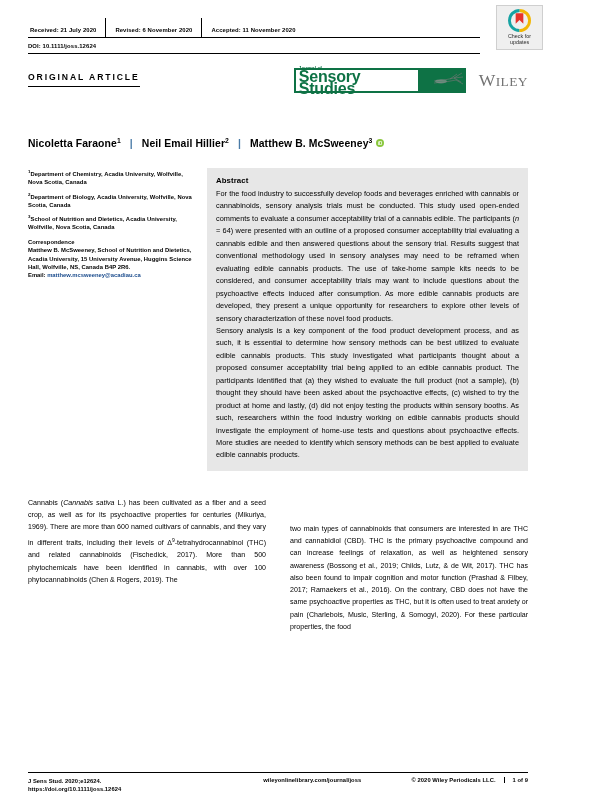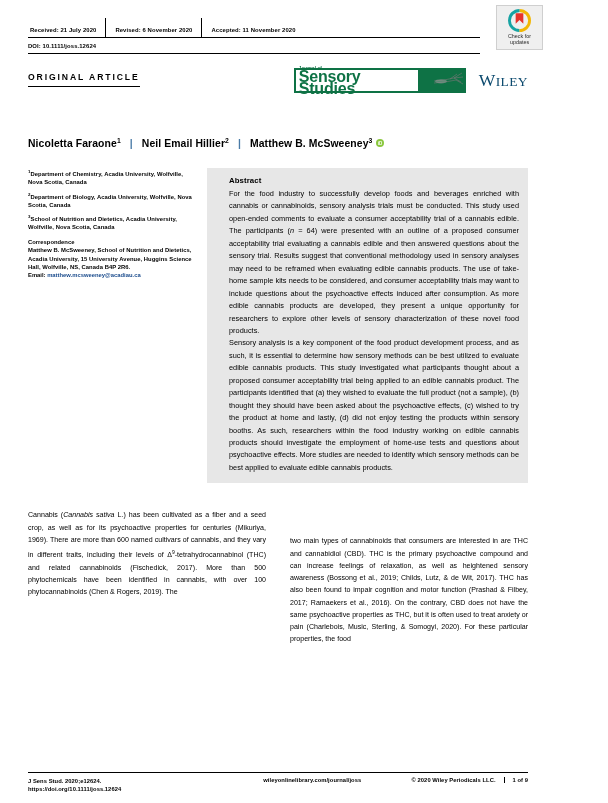--- a/index.html
+++ b/index.html
@@ -141,21 +141,21 @@
     right: 2px;
     top: 3px;
     width: 32px;
     height: 15px;
   }
   .wiley {
     font-family: "Liberation Serif", serif;
     font-size: 17.5px;
     letter-spacing: 0.4px;
     margin-left: 13px;
-    color: #0c4a6e;
+    color: #737373;
     line-height: 18px;
   }
   .wiley .sc { font-size: 13.5px; }
 
   
   .title {
     font-size: 17.2px;
     font-weight: bold;
     line-height: 23.5px;
     letter-spacing: -0.25px;
@@ -214,21 +214,21 @@
     line-height: 8.1px;
     font-weight: bold;
     letter-spacing: 0.05px;
   }
   .corr-email { font-size: 5.85px; line-height: 8.1px; font-weight: bold; }
   .corr-email .link { color: #1a4b8c; }
 
   
   .abstract-box {
     background: #e7e7e7;
-    padding: 8px 9px 9px 22px;
+    padding: 8px 9px 9px 9px;
   }
   .abs-head {
     font-size: 7.8px;
     font-weight: bold;
     margin-bottom: 3px;
     letter-spacing: 0.1px;
   }
   .abs-p {
     font-size: 7.35px;
     line-height: 12.45px;

